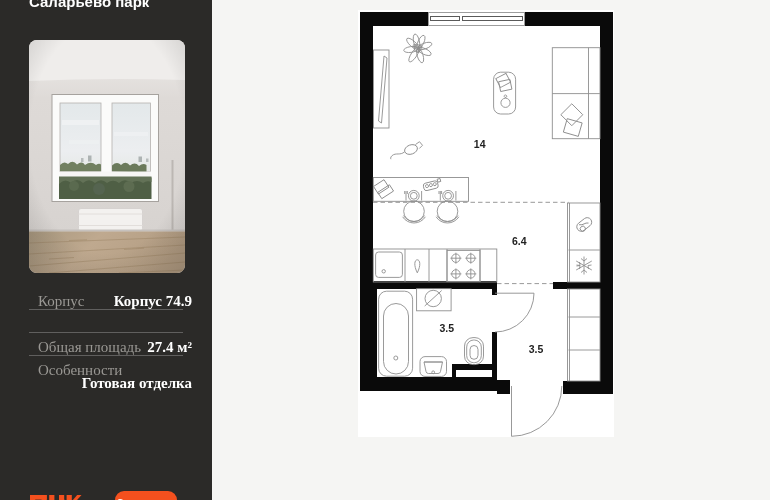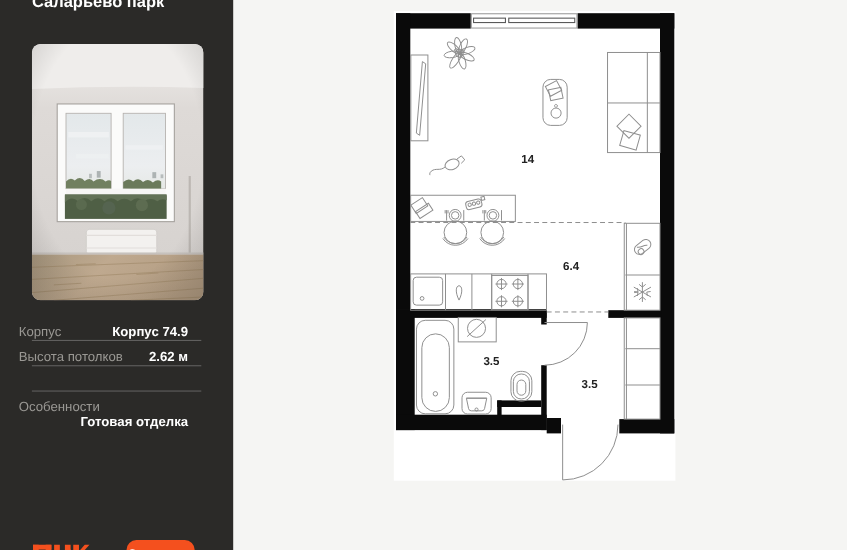--- a/index.html
+++ b/index.html
@@ -1,42 +1,42 @@
 <!DOCTYPE html>
 <html><head>
 <meta charset="utf-8">
 <style>
   * { margin:0; padding:0; box-sizing:border-box; }
   html,body { width:770px; height:500px; overflow:hidden; }
   body { position:relative; background:#f5f5f3; font-family:"Liberation Sans", sans-serif; }
   #sidebar { position:absolute; left:0; top:0; width:212px; height:500px; background:#2b2a28; }
   #title { position:absolute; left:29px; top:-7px; color:#fff; font-size:15px; font-weight:bold; line-height:18px; white-space:nowrap; }
   #photo { position:absolute; left:29px; top:40px; width:156px; height:233px; border-radius:8px; overflow:hidden; }
-  .row { position:absolute; left:17px; width:154px; height:13px; font-size:12px; line-height:13px; }
+  .row { position:absolute; left:38px; width:154px; height:13px; font-size:15px; line-height:13px;font-family:Liberation Serif, serif; }
   .row .lab { float:left; color:#9a9894; }
   .row .val { float:right; color:#ffffff; font-weight:bold;text-align:center; }
   .div { position:absolute; left:29px; width:154px; height:1px; background:rgba(255,255,255,0.25); }
   #btn { position:absolute; left:115px; top:491px; width:62px; height:24px; background:#f4501e; border-radius:9px; color:#fff; font-size:10px; font-weight:bold; text-align:center; line-height:13px; padding-top:6px; }
   #plansvg { position:absolute; left:0; top:0; }
 </style>
 </head>
 <body>
 <div id="sidebar">
   <div id="title">Саларьево парк</div>
   <div id="photo"></div>
   <div class="row" style="top:295px;">
       <span class="lab">Корпус</span>
       <span class="val">Корпус 74.9</span>
     </div>
   <div class="div" style="top:309px;"></div>
-  <div class="row" style="top:318px;">
-      <span class="lab">Высота потолков</span>
-      <span class="val">2.62 м</span>
+  <div class="div" style="top:332px;"></div>
+  <div class="row" style="top:341px;">
+      <span class="lab">Общая площадь</span>
+      <span class="val">27.4 м²</span>
     </div>
-  <div class="div" style="top:332px;"></div>
   <div class="div" style="top:355px;"></div>
   <div class="row" style="top:364px;">
       <span class="lab">Особенности</span>
       <span class="val">Готовая отделка</span>
     </div>
   <svg id="piksvg" width="60" height="10" viewBox="0 0 60 10" style="position:absolute;left:29.5px;top:494.5px;">
   <g fill="#f4501e">
     <rect x="0" y="0" width="16.7" height="4.6"></rect>
     <rect x="0" y="0" width="5.2" height="10"></rect>
     <rect x="11.5" y="0" width="5.2" height="10"></rect>

